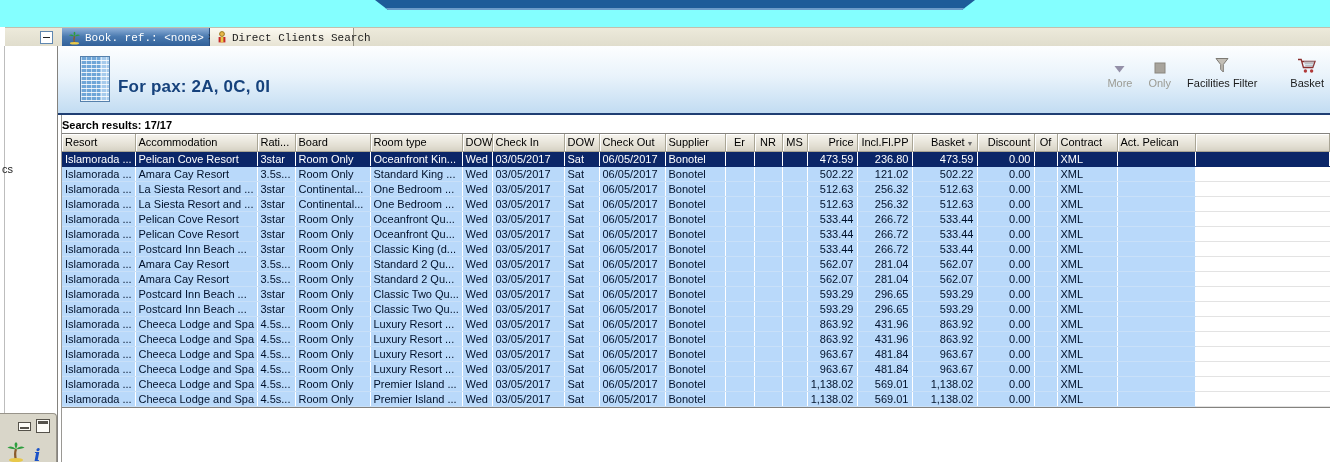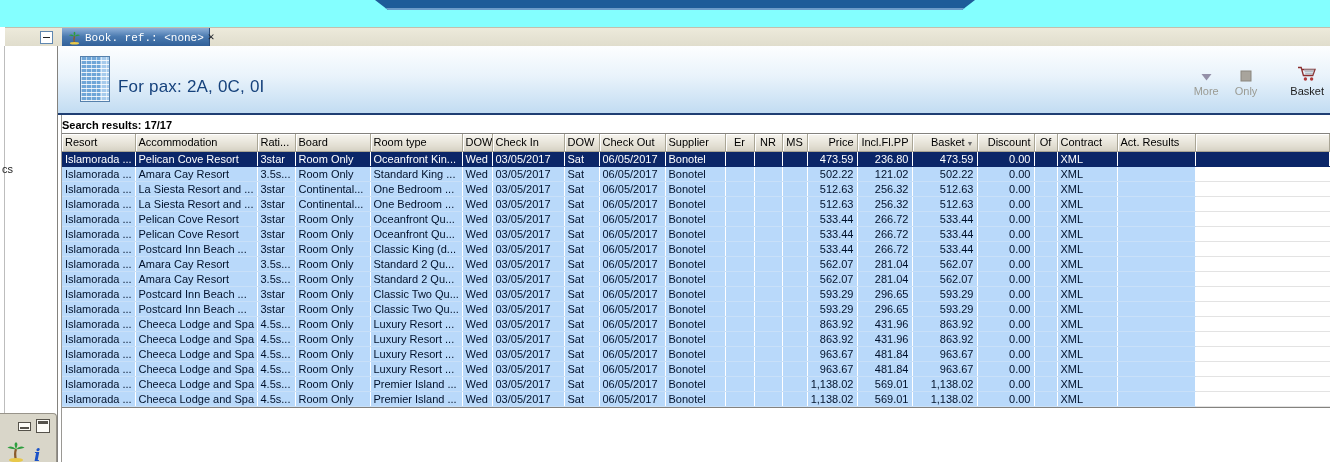--- a/index.html
+++ b/index.html
@@ -49,24 +49,24 @@
   .header { position:absolute; left:58px; top:46px; width:1272px; height:69px;
             background:linear-gradient(180deg,#FDFEFF 0%,#E9F3FB 45%,#C2DCF2 100%);
             border-bottom:2px solid #1F3E73; }
   .building { position:absolute; left:22px; top:10px; width:30px; height:46px;
               border:1px solid #5580AC;
               background:
                 repeating-linear-gradient(0deg, rgba(255,255,255,.85) 0 1px, transparent 1px 4px),
                 repeating-linear-gradient(90deg, rgba(255,255,255,.55) 0 1px, transparent 1px 5px),
                 linear-gradient(90deg,#6FA6D8 0 68%,#A5CAEC 68% 100%); }
   .title1 { position:absolute; left:60px; top:8px; font-size:17px; font-weight:bold; color:#16427C; letter-spacing:.2px; }
-  .title2 { position:absolute; left:60px; top:31px; font-size:17px; font-weight:normal; color:#16427C; letter-spacing:.2px; }
+  .title2 { position:absolute; left:60px; top:31px; font-size:17px; font-weight:bold; color:#16427C; letter-spacing:.2px; }
 
   
-  .toolbar { position:absolute; right:4px; top:10px; height:48px; display:flex; align-items:center; gap:12px; }
+  .toolbar { position:absolute; right:4px; top:10px; height:48px; display:flex; align-items:flex-start; gap:12px; }
   .tb-item { display:flex; flex-direction:column; align-items:center; justify-content:flex-end; gap:3px; padding:0 2px; cursor:default; }
   .tb-item .tb-icon { height:18px; display:flex; align-items:flex-end; }
   .tb-item .tb-label { white-space:nowrap; color:#1B1B1B; }
   .tb-item.disabled .tb-label { color:#9B9B93; }
   .tb-sep { width:1px; background:#9B9B93; margin:4px 2px 6px 2px; }
 
   
   .summary { position:absolute; left:62px; top:119px; font-weight:bold; color:#000; }
   .tablewrap { position:absolute; left:62px; top:133px; width:1268px; border-top:1px solid #84827E; border-bottom:1px solid #84827E; }
   table { border-collapse:collapse; table-layout:fixed; width:1268px; }
@@ -99,20 +99,30 @@
     <span class="tab-icon">
         <svg width="13" height="14" viewBox="0 0 14 14">
           <path d="M7 13 q-1.2 -5 0 -8" stroke="#8B5A2B" stroke-width="1.6" fill="none"></path>
           <path d="M7 5 Q4 2 1 4 Q4 5.2 7 5 M7 5 Q10 2 13 4 Q10 5.2 7 5 M7 5 Q5 1 7 0.2 Q9 1 7 5" fill="#2E9E3E"></path>
           <ellipse cx="7" cy="12.6" rx="5" ry="1.4" fill="#E8C84A"></ellipse>
         </svg>
       </span>
     <span>Book. ref.: &lt;none&gt;</span>
     <span class="close-x">✕</span>
   </div>
+  <div class="tab inactive">
+    <span class="tab-icon">
+        <svg width="12" height="13" viewBox="0 0 12 13">
+          <circle cx="6" cy="3" r="2.4" fill="#E8B84A" stroke="#9A7A20"></circle>
+          <rect x="2.6" y="6" width="6.8" height="5.4" fill="#C62828"></rect>
+          <rect x="4.6" y="6" width="2.8" height="5.4" fill="#E8C84A"></rect>
+        </svg>
+      </span>
+    <span>Direct Clients Search</span>
+  </div>
 </div>
 
 <div class="sidebar"></div>
 <div class="sidebar-vline"></div>
 <div class="sidebar-partial">cs</div>
 <div class="panel-edge-a"></div>
 <div class="panel-edge-b"></div>
 
 <div class="bl-panel">
   <div class="win-btn btn-min"></div>
@@ -139,20 +149,28 @@
         </span>
         <div class="tb-label">More</div>
       </div>
       <div class="tb-item disabled">
         <span class="tb-icon">
           <svg width="12" height="12">
             <rect x="1" y="1" width="10" height="10" fill="#A8A49C" stroke="#8A867E"></rect>
           </svg>
         </span>
         <div class="tb-label">Only</div>
+      </div>
+      <div class="tb-item">
+        <span class="tb-icon">
+          <svg width="16" height="17" viewBox="0 0 16 17">
+            <path d="M2 1.5 h12 l-4.7 6 v7.5 l-2.6 -2.6 v-4.9 Z" fill="#C2BEB6" stroke="#7D7A74"></path>
+          </svg>
+        </span>
+        <div class="tb-label">Facilities Filter</div>
       </div>
       <div class="tb-sep"></div>
       <div class="tb-item">
         <span class="tb-icon">
           <svg width="21" height="17" viewBox="0 0 21 17">
             <path d="M1 2.5 h3.2 l2.2 8 h9.4 l2.2 -6 H5.2" fill="none" stroke="#8B2E2E" stroke-width="1.3"></path>
             <path d="M7 4.8 h10.4 M7.6 6.8 h9.2 M8.2 8.8 h8" stroke="#9AA0A8" stroke-width="0.9"></path>
             <circle cx="8.4" cy="14" r="1.7" fill="#B03A3A"></circle>
             <circle cx="14.6" cy="14" r="1.7" fill="#B03A3A"></circle>
           </svg>
@@ -202,21 +220,21 @@
           <th class="a-left">Supplier</th>
           <th class="a-center">Er</th>
           <th class="a-center">NR</th>
           <th class="a-center">MS</th>
           <th class="a-right">Price</th>
           <th class="a-right">Incl.Fl.PP</th>
           <th class="a-right">Basket<span class="sort-glyph">▼</span></th>
           <th class="a-right">Discount</th>
           <th class="a-center">Of</th>
           <th class="a-left">Contract</th>
-          <th class="a-left">Act. Results</th>
+          <th class="a-left">Act. Pelican</th>
           <th class="a-left"></th>
         </tr>
       </thead>
     <tbody id="tbody">
         <tr class="selected">
           <td class="a-left">Islamorada ...</td>
           <td class="a-left">Pelican Cove Resort</td>
           <td class="a-left">3star</td>
           <td class="a-left">Room Only</td>
           <td class="a-left">Oceanfront Kin...</td>

